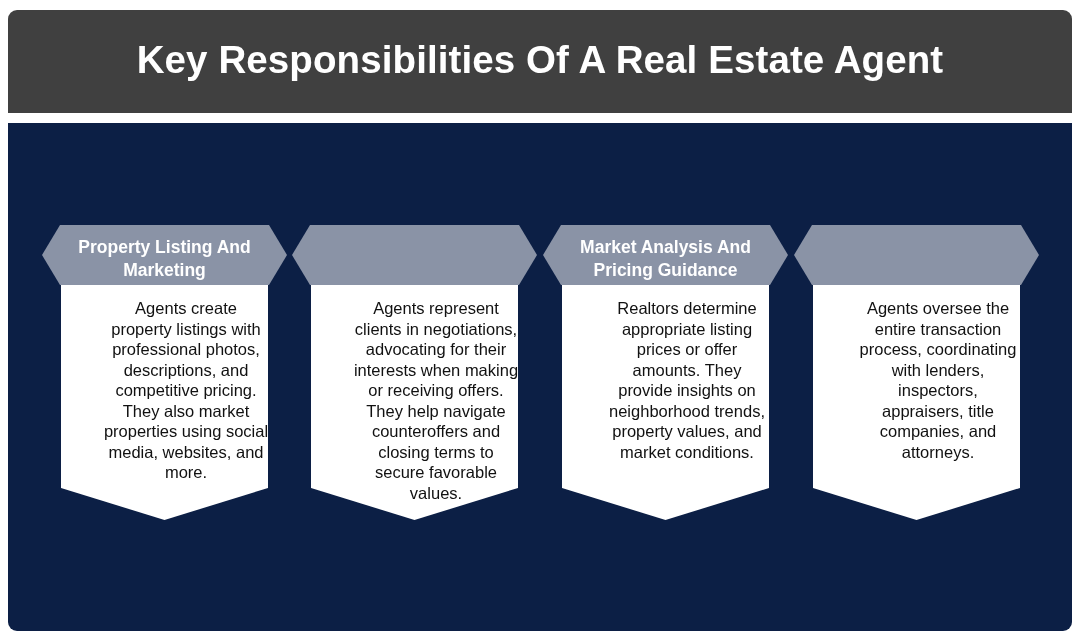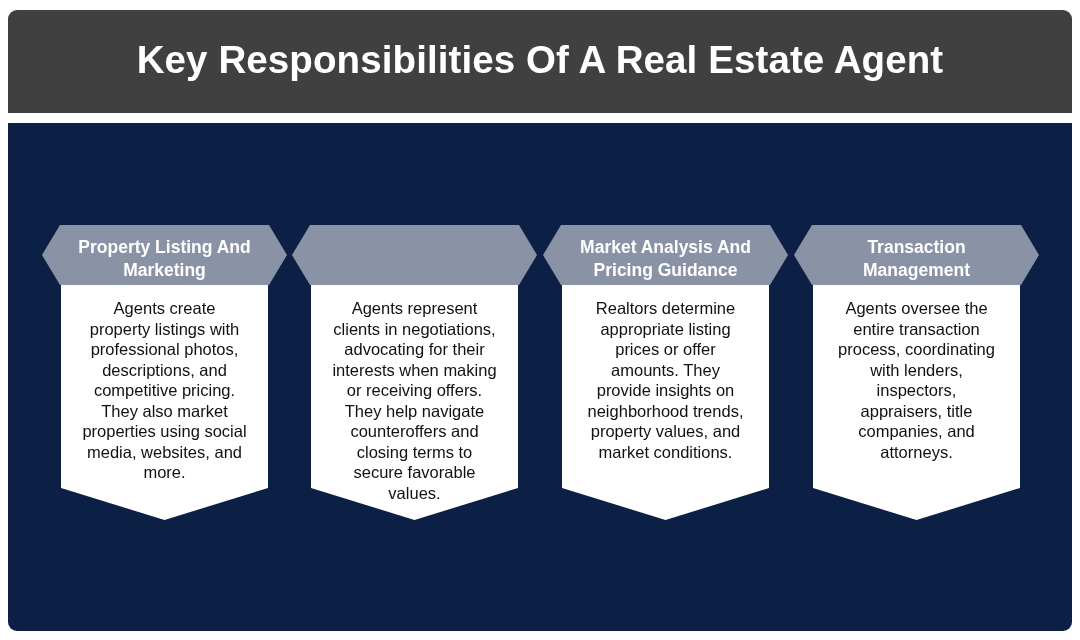--- a/index.html
+++ b/index.html
@@ -25,21 +25,21 @@
     position: absolute; top: 225px; width: 245px; height: 296px;
   }
   .card svg.shape { position: absolute; left: 0; top: 0; }
   .card-title {
     position: absolute; left: 0; top: 0; width: 245px; height: 68px;
     display: flex; align-items: center; justify-content: center; text-align: center;
     color: #ffffff; font-weight: bold; font-size: 17.5px; line-height: 23px;
     white-space: pre-line;
   }
   .card-body {
-    position: absolute; left: 19px; top: 73px; width: 207px;
+    position: absolute; left: 19px; top: 73px; width: 250px;
     text-align: center; color: #111111; font-size: 16.5px; line-height: 20.5px;
     white-space: pre-line;
   }
 </style>
 </head>
 <body>
 
 <div class="header">
   <div class="title">Key Responsibilities Of A Real Estate Agent</div>
 </div>
@@ -96,22 +96,20 @@
 neighborhood trends,
 property values, and
 market conditions.</div>
 </div>
 
 <div class="card" style="left:794px;">
   <svg class="shape" width="245" height="296" viewBox="0 0 245 296">
     <polygon points="19,60 226,60 226,263 122.5,295 19,263" fill="#ffffff"></polygon>
     <polygon points="18,0 227,0 245,30 227,60 18,60 0,30" fill="#8a93a6"></polygon>
   </svg>
-  <div class="card-title">Transaction
-Management</div>
   <div class="card-body">Agents oversee the
 entire transaction
 process, coordinating
 with lenders,
 inspectors,
 appraisers, title
 companies, and
 attorneys.</div>
 </div>
 

